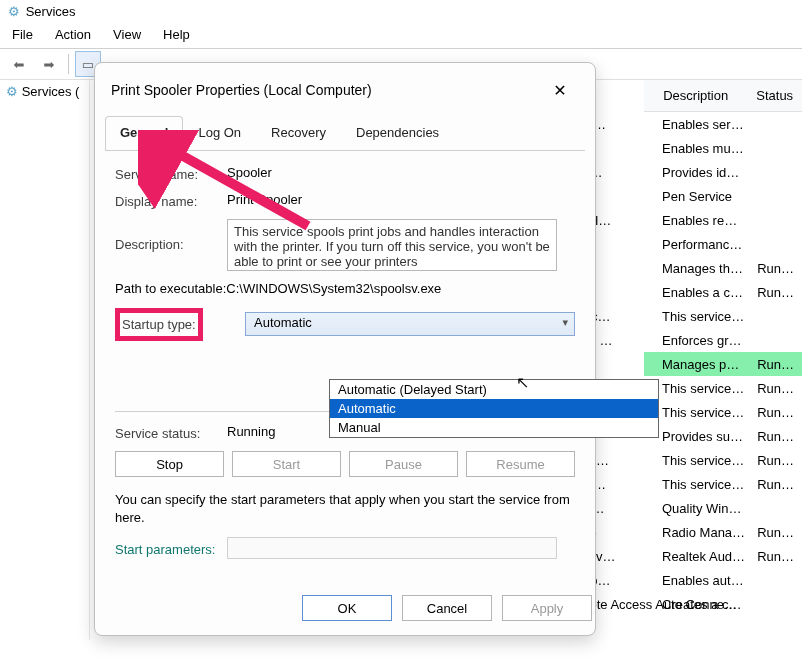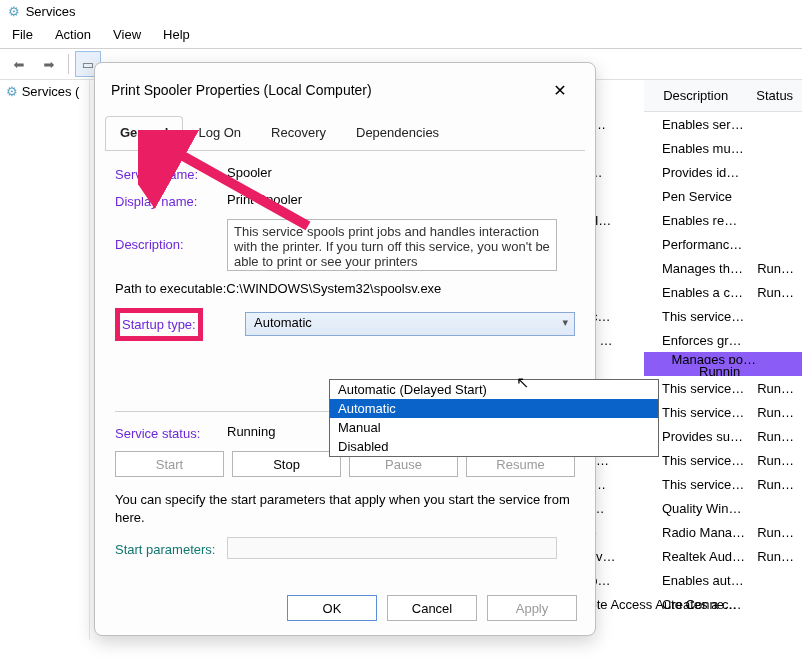--- a/index.html
+++ b/index.html
@@ -20,53 +20,53 @@
   .main { flex:1; position:relative; overflow:hidden;}
 
   .header-row { display:flex; border-bottom:1px solid #e0e0e0; background:#f8f9fb;text-align:center; }
   .header-row .cell { padding:8px 6px; color:#000; } 
   .c-desc { width:115px; }
   .c-stat { width:60px; }
 
   .rows { position:relative; }
   .row { display:flex; height:24px; align-items:center; }
   .row .cell { padding:0 6px; white-space:nowrap; overflow:hidden; text-overflow:ellipsis; }
-  .row.sel { background:#8b5cf6;flex-direction:column; }
+  .row.sel { background:#86efac; }
 
   
   .dialog { position:absolute; left:94px; top:62px; width:502px; height:574px; background:#fdfdfd; border:1px solid #bfbfbf; border-radius:8px; box-shadow:0 6px 18px rgba(0,0,0,.18); z-index:50; }
   .dlg-title { display:flex; justify-content:space-between; align-items:center; padding:12px 16px 10px;}
   .dlg-title span { font-size:14px; }
   .closebtn { width:38px; height:30px; display:flex; align-items:center; justify-content:center; font-size:16px; }
   .tabs { display:flex; gap:0; padding:0 10px; }
   .tab { padding:8px 14px 10px; cursor:default; border:1px solid transparent; position:relative; top:1px; color:#222;}
   .tab.active { border-color:#cfcfcf; border-bottom-color:#fdfdfd; background:#fdfdfd; border-radius:4px 4px 0 0;font-weight:bold;}
   .tabbody { border-top:1px solid #cfcfcf; margin:0 10px; padding:14px 10px 6px; height:420px; position:relative;}
 
   .frow { display:flex; align-items:flex-start; margin-bottom:10px; }
-  .flab { width:112px; color:#6d28d9; padding-top:2px;}
+  .flab { width:112px; color:#404040; padding-top:2px;}
   .fval { flex:1; }
   .descbox { width:330px; height:52px; border:1px solid #b8b8b8; padding:4px 6px; font-size:13px; color:#333; overflow:hidden; background:#fff;}
 
   .hr { border:0; border-top:1px solid #cfcfcf; margin:12px 0; }
   .startup-hi { border:5px solid #e91e63; padding:4px 2px; display:inline-block; }
 
   .select { width:330px; height:24px; border:1px solid #8aa8d6; background:linear-gradient(#eaf2fb,#dfeaf7); padding:2px 8px; position:relative; font-size:13px;}
   .select:after { content:"▾"; position:absolute; right:6px; top:3px; color:#555; font-size:11px;}
   .dropdown { position:absolute; left:224px; top:228px; width:330px; border:1px solid #666; background:#fff; z-index:60; }
   .opt { padding:2px 8px; font-size:13px; }
   .opt.sel { background:#0a63c9; color:#fff; }
 
   .btnrow { display:flex; gap:8px; margin-top:10px;}
   .btn { flex:1; height:26px; border:1px solid #b5b5b5; background:#fff; display:flex; align-items:center; justify-content:center; font-size:13px;}
   .btn.disabled { color:#9a9a9a; }
   .paratxt { margin-top:14px; font-size:13px; line-height:1.4; }
   .paraminput { width:330px; height:22px; border:1px solid #d0d0d0; background:#fafafa; }
 
-  .dlgbtns { position:absolute; right:18px; bottom:14px; display:flex; gap:10px;border-radius:9px;}
+  .dlgbtns { position:absolute; right:3px; bottom:14px; display:flex; gap:10px;border-radius:9px;}
   .dlgbtn { width:90px; height:26px; border:1px solid #b5b5b5; display:flex; align-items:center; justify-content:center; background:#fff; }
   .dlgbtn.primary { border-color:#5a8fd6; }
   .dlgbtn.disabled { color:#9a9a9a; }
 
   
   .arrow { position:absolute; left:138px; top:130px; z-index:70; pointer-events:none;}
 
   .cursor { position:absolute; left:516px; top:373px; z-index:80; font-size:16px; pointer-events:none;}
 
   .bgtable{ position:absolute; left:554px; top:0; right:0;}
@@ -253,31 +253,30 @@
       <div class="flab"><span class="startup-hi"><span>Startup type:</span></span></div>
       <div class="fval">
           <div class="select">Automatic</div>
         </div>
     </div>
 
     <div class="dropdown" id="ddopts">
         <div class="opt">Automatic (Delayed Start)</div>
         <div class="opt sel">Automatic</div>
         <div class="opt">Manual</div>
-        <div class="opt">Disabled</div>
       </div>
 
     <hr class="hr" style="margin-top:70px;">
     <div class="frow">
       <div class="flab">Service status:</div>
       <div class="fval">Running</div>
     </div>
     <div class="btnrow">
+      <div class="btn">Stop</div>
       <div class="btn disabled">Start</div>
-      <div class="btn">Stop</div>
       <div class="btn disabled">Pause</div>
       <div class="btn disabled">Resume</div>
     </div>
     <div class="paratxt">You can specify the start parameters that apply when you start the service from here.</div>
     <div class="frow" style="margin-top:10px; align-items:center;">
       <div class="flab" style="color:#0f766e;">Start parameters:</div>
       <div class="fval">
           <div class="paraminput"></div>
         </div>
     </div>

